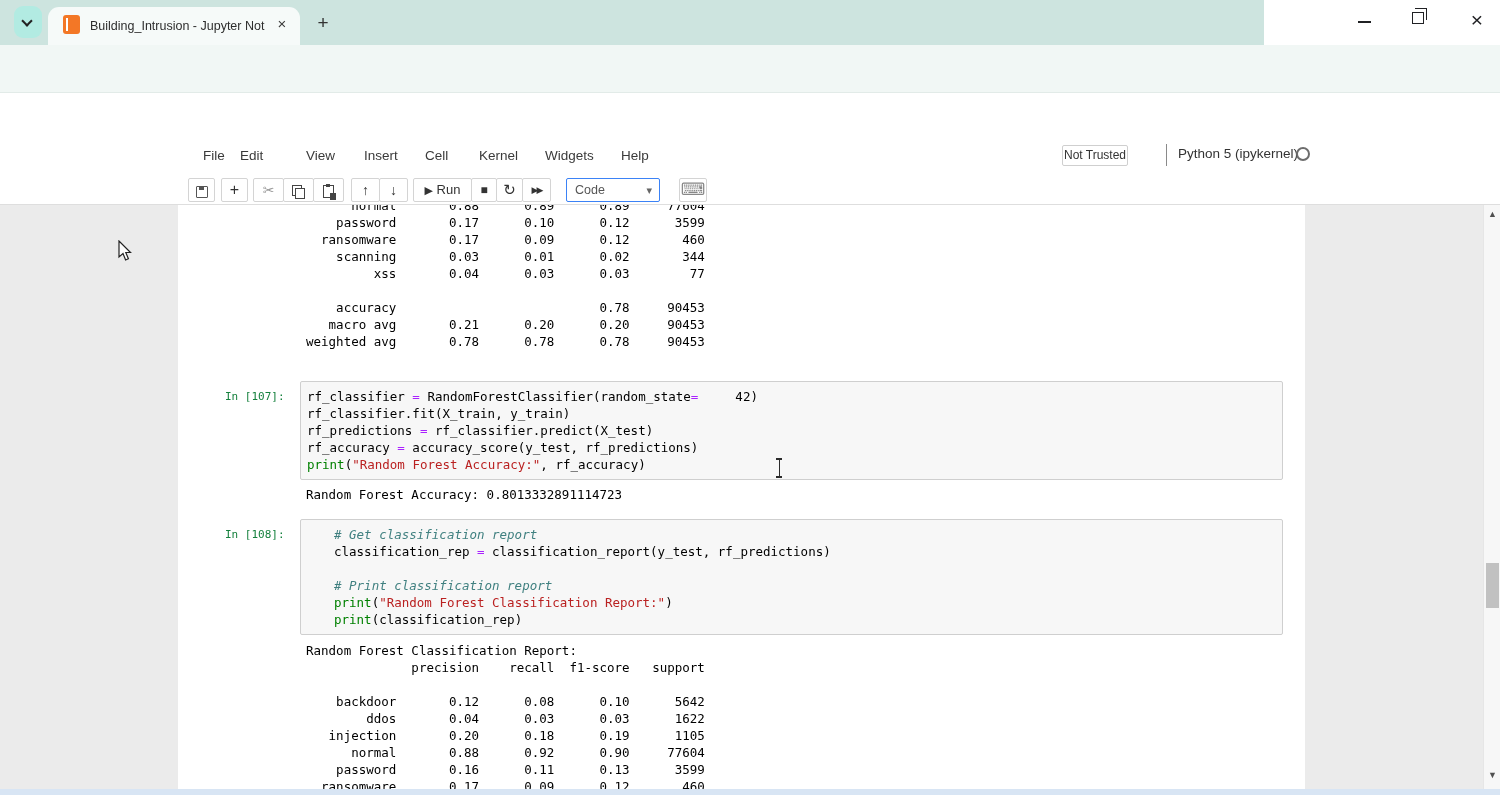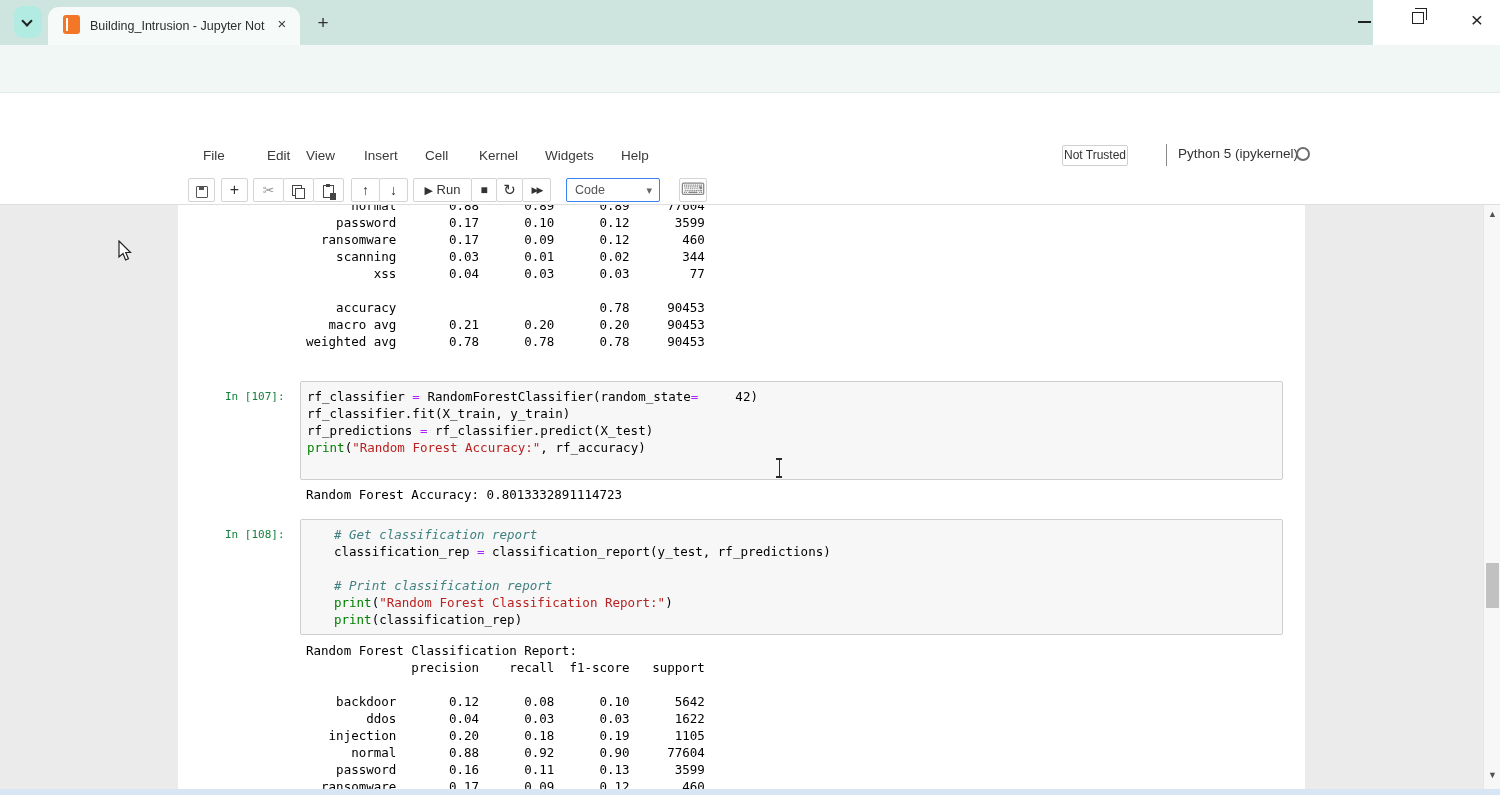--- a/index.html
+++ b/index.html
@@ -1,21 +1,21 @@
 <!DOCTYPE html>
 <html><head>
 <meta charset="utf-8">
 <style>
   * { margin:0; padding:0; box-sizing:border-box; }
   html,body { width:1500px; height:795px; overflow:hidden; }
   body { font-family:"Liberation Sans", sans-serif; background:#fff; position:relative; }
   .abs { position:absolute; }
 
   
-  #tabbar { left:0; top:0; width:1373px; height:45px; background:#cde4df; }
+  #tabbar { left:0; top:0; width:1264px; height:45px; background:#cde4df; }
   #tab-chevron-btn { left:14px; top:6px; width:28px; height:32px; background:#b2ebe2; border-radius:9px; cursor:pointer; }
   #tab-chevron-btn .chev { position:absolute; left:9px; top:11px; width:8px; height:8px; border-right:2.2px solid #222; border-bottom:2.2px solid #222; transform:rotate(45deg); }
   #active-tab { left:48px; top:7px; width:252px; height:38px; background:#f6faf9; border-radius:11px 11px 0 0; }
   .favicon { left:15px; top:8px; width:17px; height:19px; background:#f37726; border-radius:3px; }
   .favicon:before { content:""; position:absolute; left:3px; top:3px; width:8px; height:13px; border-left:2px solid #fff; }
   #tab-title { left:42px; top:8px; width:210px; height:22px; font-size:12.5px; color:#2d2d2d; white-space:nowrap; overflow:hidden; line-height:22px; }
   #tab-close { left:224px; top:7px; width:20px; height:20px; font-size:15px; color:#3c3c3c; text-align:center; line-height:20px; cursor:pointer; }
   #new-tab-btn { left:312px; top:12px; width:22px; height:22px; font-size:19px; color:#333; text-align:center; line-height:21px; cursor:pointer; }
   .wincontrol { top:12px; width:30px; height:22px; text-align:center; color:#202124; cursor:pointer; }
   #win-min { left:1358px; border-bottom:2px solid #202124; width:13px; height:13px; border-bottom:none; }
@@ -182,21 +182,21 @@
     <path d="M16 2c-4.5 0-7 1.8-7 5v4h7v1.5H6.5C3.5 12.5 2 14.5 2 17.5S3.5 22.5 6.5 22.5H9v-3.8c0-2.8 2.3-4.7 5-4.7h7c2.5 0 4-1.6 4-4V7c0-3.2-3.5-5-9-5z" fill="#3776ab"></path>
     <path d="M16 30c4.5 0 7-1.8 7-5v-4h-7v-1.5h9.5c3 0 4.5-2 4.5-5s-1.5-5-4.5-5H23v3.8c0 2.8-2.3 4.7-5 4.7h-7c-2.5 0-4 1.6-4 4V25c0 3.2 3.5 5 9 5z" fill="#ffd43b"></path>
     <circle cx="12.2" cy="6" r="1.3" fill="#fff"></circle>
       <circle cx="19.8" cy="26" r="1.3" fill="#fff"></circle>
   </svg>
   <div id="logout-btn" class="abs">Logout</div>
 </div>
 
 <div id="menubar" class="abs">
   <div class="menu-item" style="left:199px;">File</div>
-  <div class="menu-item" style="left:263px;">Edit</div>
+  <div class="menu-item" style="left:236px;">Edit</div>
   <div class="menu-item" style="left:302px;">View</div>
   <div class="menu-item" style="left:360px;">Insert</div>
   <div class="menu-item" style="left:421px;">Cell</div>
   <div class="menu-item" style="left:475px;">Kernel</div>
   <div class="menu-item" style="left:541px;">Widgets</div>
   <div class="menu-item" style="left:617px;">Help</div>
   <div id="trust-badge" class="abs">Not Trusted</div>
   <div id="kernel-sep" class="abs"></div>
   <div id="kernel-name" class="abs">Python 5 (ipykernel)</div>
   <div id="kernel-indicator" class="abs"></div>
@@ -239,20 +239,21 @@
 
     accuracy                           0.78     90453
    macro avg       0.21      0.20      0.20     90453
 weighted avg       0.78      0.78      0.78     90453</pre>
 
     <div class="prompt" style="left:47px; top:185px;">In [107]:</div>
     <div class="cellbox" style="top:176px; height:99px;">
         <div class="codeline"><span>rf_classifier </span><span class="tok-op">=</span><span> RandomForestClassifier(random_state</span><span class="tok-op">=</span><span class="tok-num">42</span><span>)</span></div>
         <div class="codeline"><span>rf_classifier.fit(X_train, y_train)</span></div>
         <div class="codeline"><span>rf_predictions </span><span class="tok-op">=</span><span> rf_classifier.predict(X_test)</span></div>
+        <div class="codeline"><span>rf_accuracy </span><span class="tok-op">=</span><span> accuracy_score(y_test, rf_predictions)</span></div>
         <div class="codeline"><span class="tok-blt">print</span><span>(</span><span class="tok-str">"Random Forest Accuracy:"</span><span>, rf_accuracy)</span></div>
       </div>
     <pre class="outtext" style="left:128px; top:281px;">Random Forest Accuracy: 0.8013332891114723</pre>
 
     <div class="prompt" style="left:47px; top:323px;">In [108]:</div>
     <div class="cellbox" style="top:314px; height:116px;padding-left:33px;">
         <div class="codeline"><span class="tok-com"># Get classification report</span></div>
         <div class="codeline"><span>classification_rep </span><span class="tok-op">=</span><span> classification_report(y_test, rf_predictions)</span></div>
         <div class="codeline">&nbsp;</div>
         <div class="codeline"><span class="tok-com"># Print classification report</span></div>

